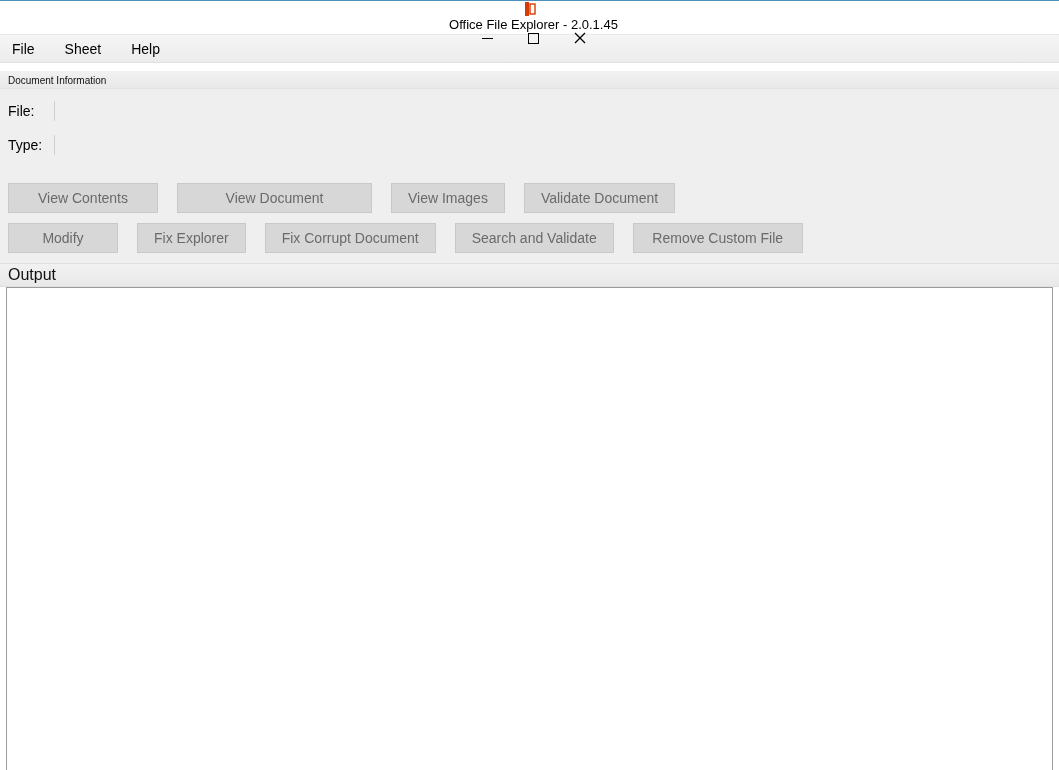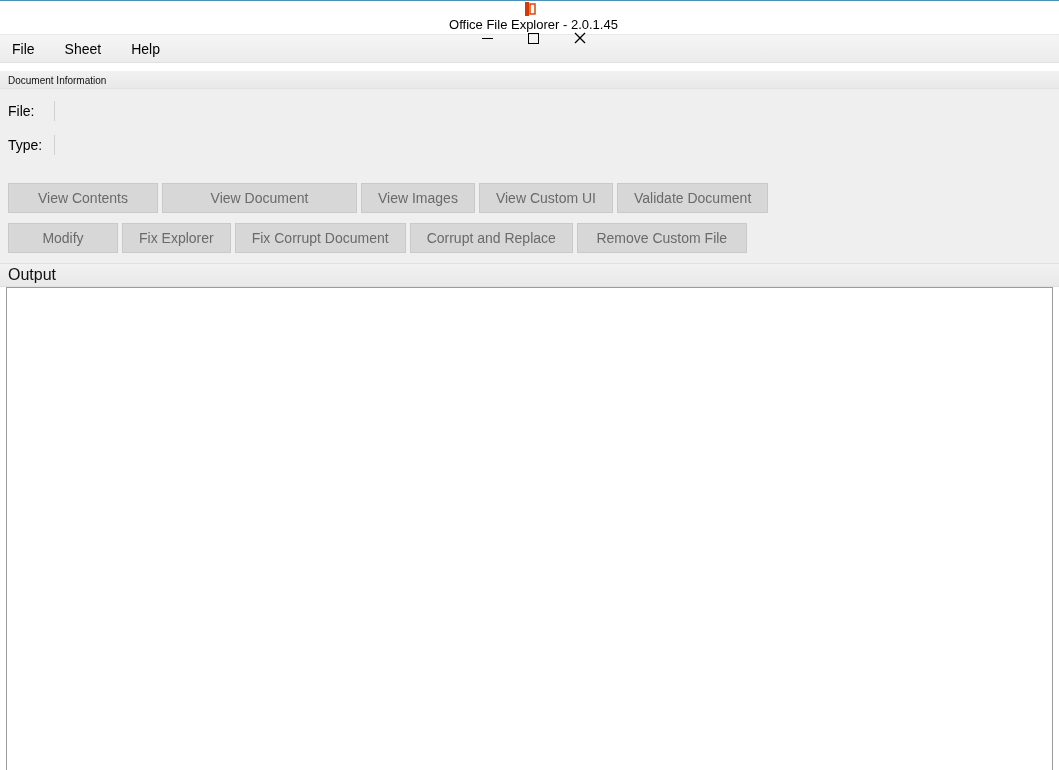--- a/index.html
+++ b/index.html
@@ -82,21 +82,21 @@
 
   .button-rows {
     background: #efefef;
     padding: 4px 8px 10px 8px;
     display: flex;
     flex-direction: column;
     gap: 10px;
   }
   .button-row {
     display: flex;
-    gap: 4px;
+    gap: 19px;
     text-align: right;
   }
   .btn {
     background: #d7d7d7;
     border: 1px solid #c9c9c9;
     color: #6a6a6a;
     font-size: 14px;
     height: 30px;
     padding: 0 16px;
     display: flex;
@@ -173,28 +173,27 @@
     <span class="field-sep"></span>
     <span></span>
   </div>
 </div>
 
 <div class="button-rows">
   <div class="button-row">
     <div class="btn wide">View Contents</div>
     <div class="btn xwide">View Document</div>
     <div class="btn">View Images</div>
-    <div class="btn">View Custom UI</div>
     <div class="btn">Validate Document</div>
   </div>
   <div class="button-row">
     <div class="btn" style="min-width:110px">Modify</div>
     <div class="btn">Fix Explorer</div>
     <div class="btn">Fix Corrupt Document</div>
-    <div class="btn">Corrupt and Replace</div>
+    <div class="btn">Search and Validate</div>
     <div class="btn" style="min-width:170px">Remove Custom File</div>
   </div>
 </div>
 
 <div class="output-header">Output</div>
 <div class="output-area">
   <span></span>
 </div>
 
 </body></html>

